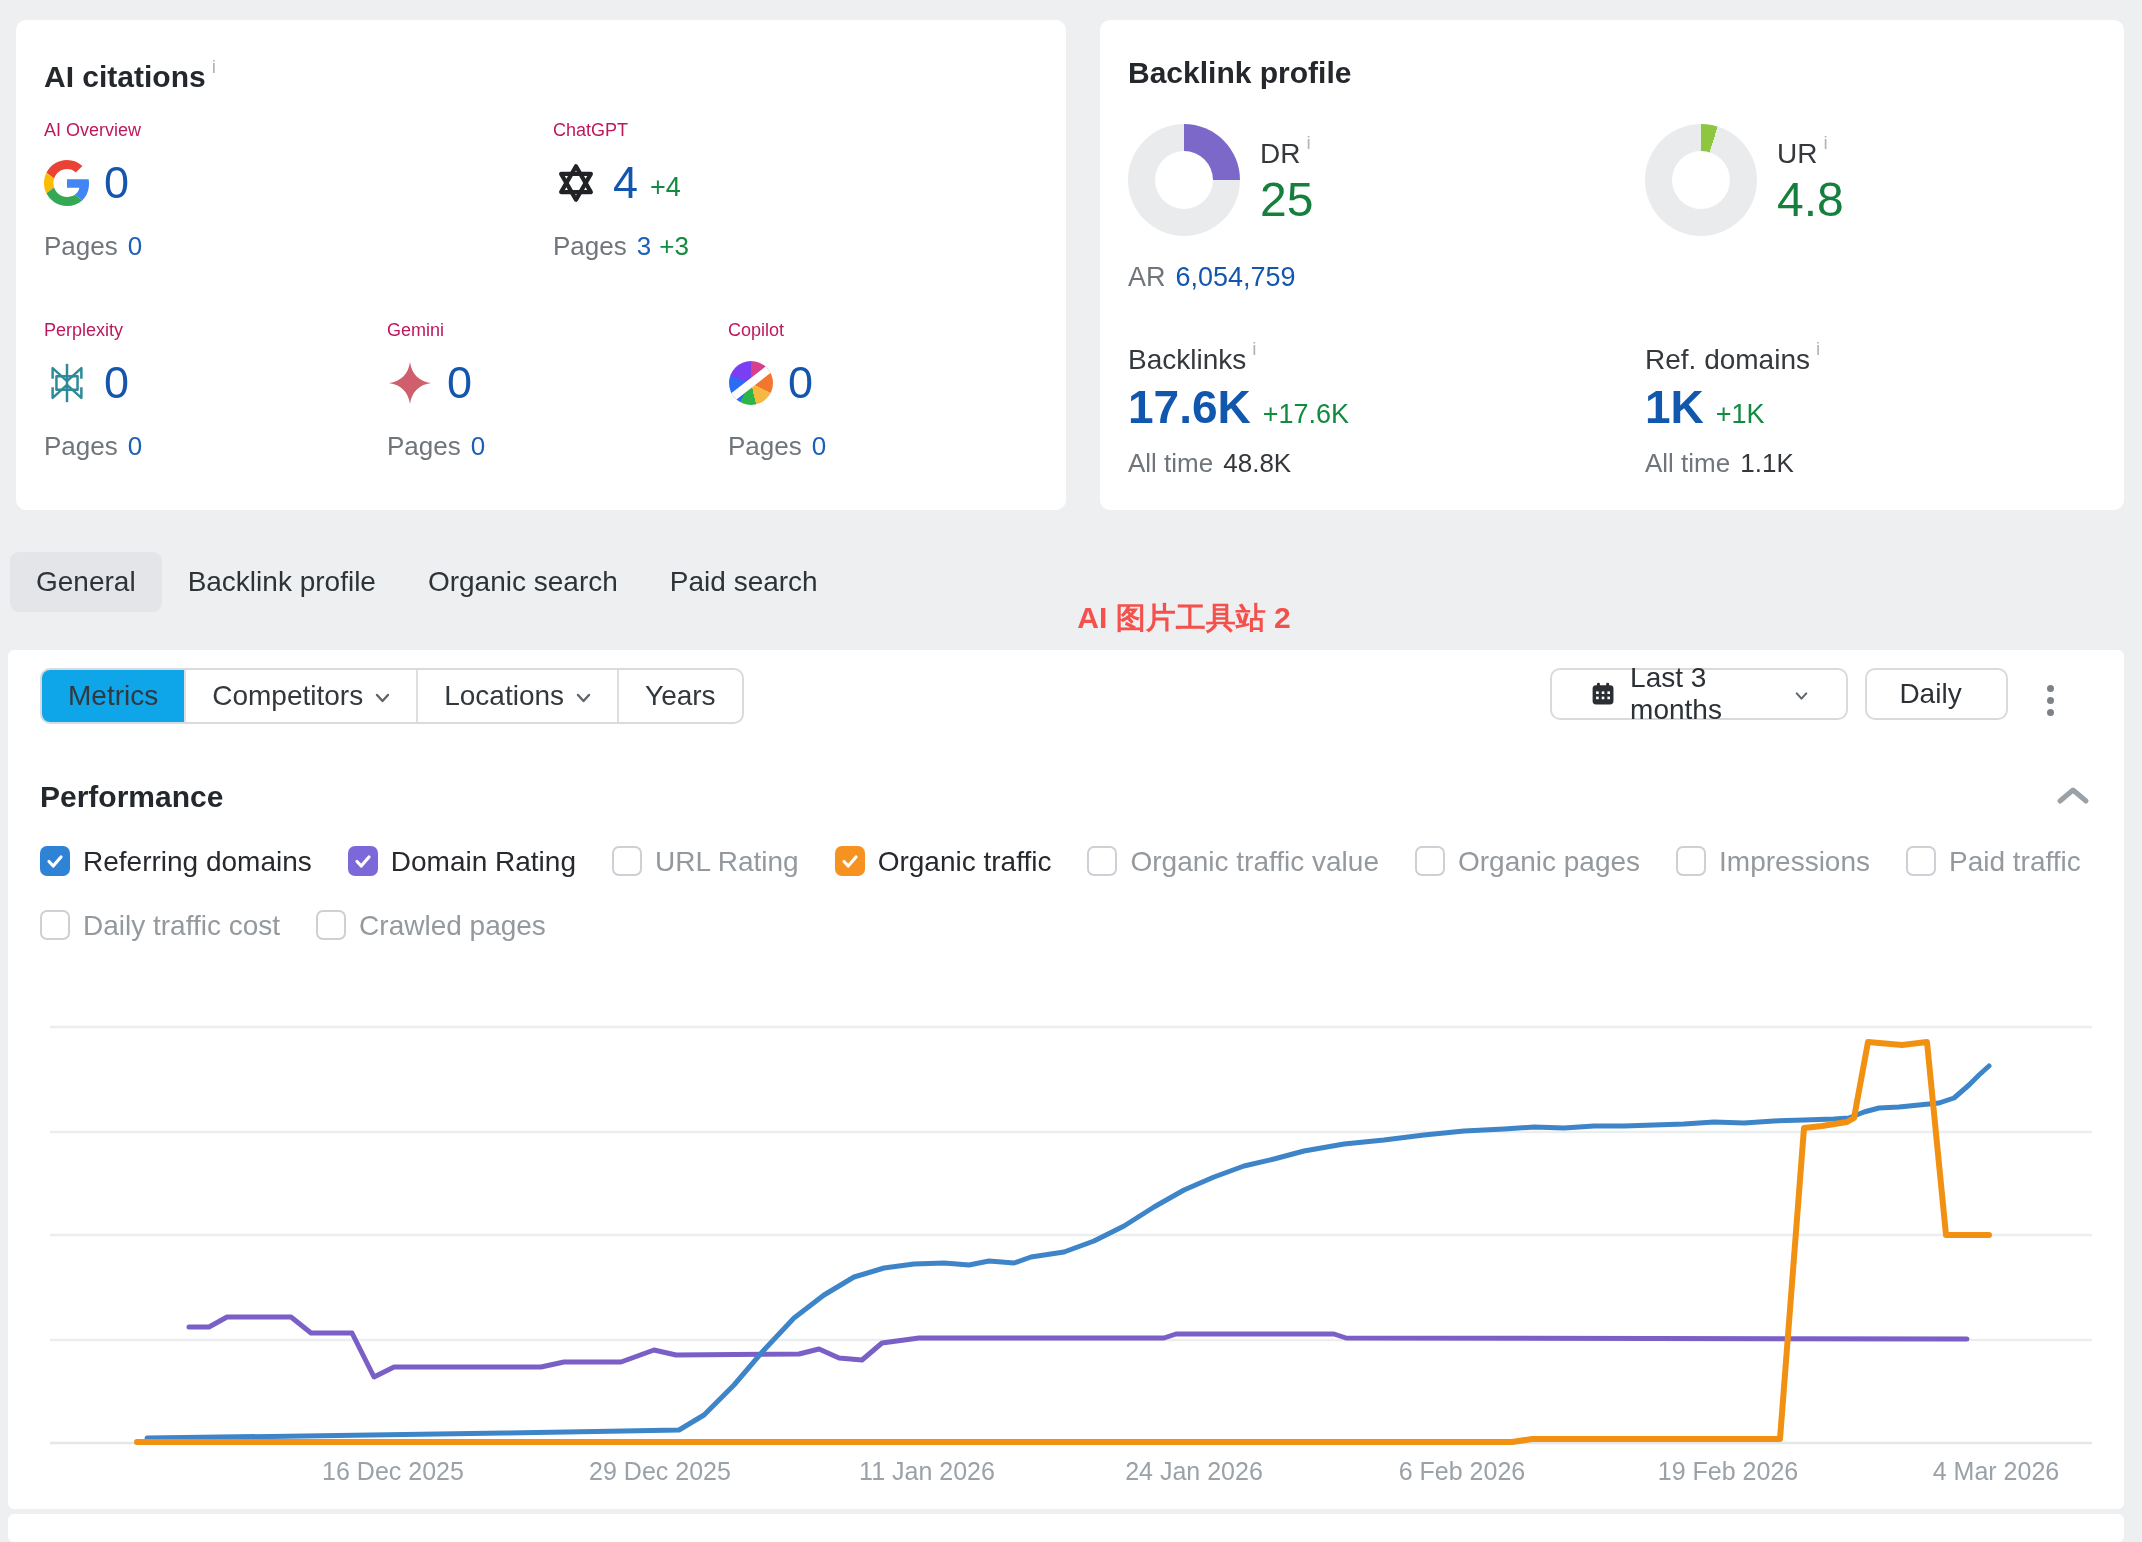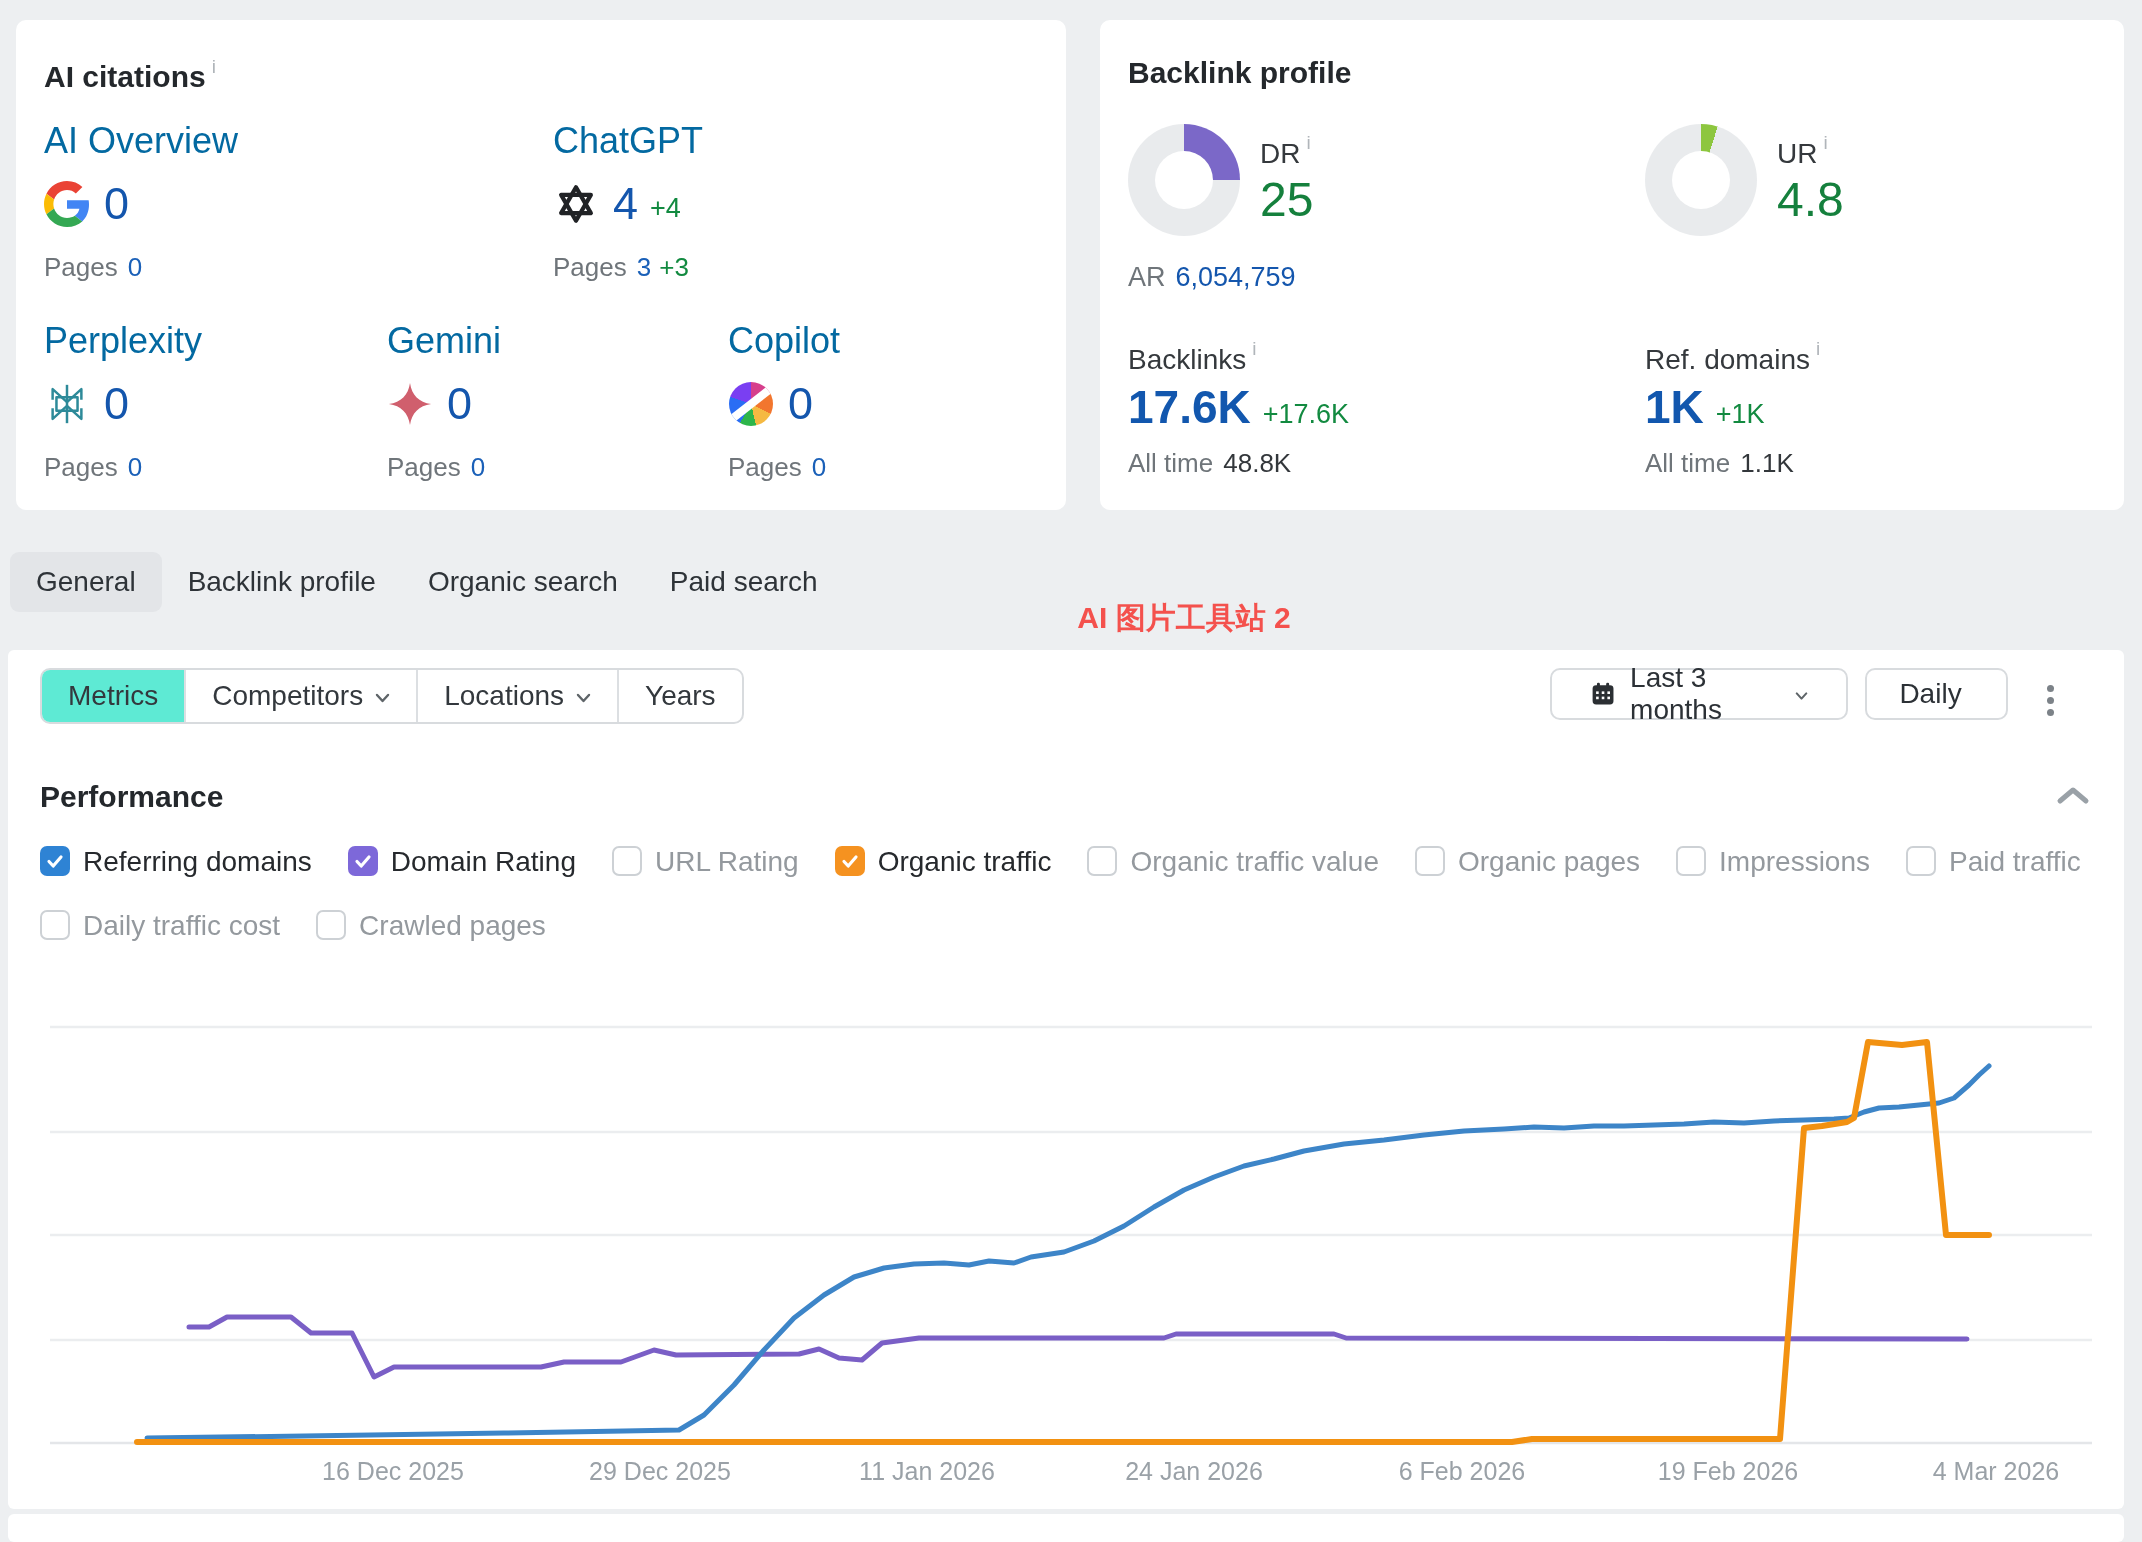--- a/index.html
+++ b/index.html
@@ -3,21 +3,21 @@
 <meta charset="utf-8">
 <style>
   html,body{margin:0;padding:0;}
   body{font-family:"Liberation Sans","DejaVu Sans",sans-serif;background:#edeff1;}
   #root{position:relative;width:2142px;height:1542px;background:#edeff1;overflow:hidden;}
   .card{position:absolute;background:#fff;border-radius:10px;}
   .card-title{position:absolute;font-size:30px;font-weight:bold;color:#24282c;}
   .info-i{font-size:19px;color:#b0b5ba;vertical-align:14px;margin-left:6px;font-weight:normal;}
   
   .ai-item{position:absolute;}
-  .ai-label{font-size:36px;color:#0369a1;}
+  .ai-label{font-size:18px;color:#be185d;}
   .ai-valrow{display:flex;align-items:center;margin-top:16px;height:52px;}
   .ai-icon{width:46px;height:46px;margin-right:14px;flex:0 0 auto;display:flex;align-items:center;justify-content:center;}
   .ai-value{font-size:45px;color:#1456ad;}
   .ai-delta{font-size:27px;color:#128a40;margin-left:12px;margin-top:8px;}
   .ai-pages{margin-top:22px;font-size:26px;color:#6f757a;}
   .ai-pages b{font-weight:normal;color:#1a60b8;margin-left:10px;}
   .ai-pages i{font-style:normal;color:#128a40;margin-left:8px;}
   
   .donut{position:absolute;width:112px;height:112px;border-radius:50%;}
   .donut .hole{position:absolute;left:27px;top:27px;width:58px;height:58px;border-radius:50%;background:#fff;}
@@ -34,21 +34,21 @@
   #tabs{position:absolute;left:10px;top:551px;height:62px;display:flex;align-items:center;}
   .tab{font-size:28px;color:#2e3338;padding:14px 26px;border-radius:9px;cursor:pointer;white-space:nowrap;}
   .tab.active{background:#e3e5e8;}
   #watermark{position:absolute;left:1059px;top:598px;width:250px;text-align:center;font-size:30px;font-weight:bold;color:#f4514d;white-space:nowrap;}
   
   #panel{position:absolute;left:8px;top:650px;width:2116px;height:859px;background:#fff;border-radius:6px;overflow:hidden;}
   #panel-bottom{position:absolute;left:8px;top:1514px;width:2116px;height:28px;background:#fff;border-radius:6px;}
   .seg-group{position:absolute;left:32px;top:18px;height:52px;display:flex;border:2px solid #d8dbde;border-radius:10px;overflow:hidden;background:#fff;}
   .seg{display:flex;align-items:center;justify-content:center;font-size:28px;color:#33383d;padding:0 26px;border-right:2px solid #dcdfe2;cursor:pointer;white-space:nowrap;}
   .seg:last-child{border-right:none;}
-  .seg.peach{background:#5eead4;}
+  .seg.peach{background:#0ea5e9;}
   .chev{margin-left:12px;margin-top:3px;}
   .btn{position:absolute;height:52px;display:flex;align-items:center;justify-content:center;font-size:28px;color:#2c3136;border:2px solid #d8dbde;border-radius:10px;background:#fff;cursor:pointer;box-sizing:border-box;padding:0 38px;}
   #kebab{position:absolute;left:2037px;top:30px;width:10px;cursor:pointer;}
   #kebab div{width:7px;height:7px;border-radius:50%;background:#7c8288;margin:5px auto;}
   #perf-title{position:absolute;left:32px;top:130px;font-size:30px;font-weight:bold;color:#24282c;}
   #collapse{position:absolute;left:2048px;top:136px;cursor:pointer;}
   .chk-row{position:absolute;left:32px;display:flex;align-items:center;gap:36px;}
   .chk-item{display:flex;align-items:flex-start;cursor:pointer;white-space:nowrap;}
   .chk-box{width:30px;height:30px;border-radius:7px;margin-right:13px;box-sizing:border-box;display:flex;align-items:center;justify-content:center;}
   .chk-box.off{border:2px solid #cdd1d5;background:#fff;}

